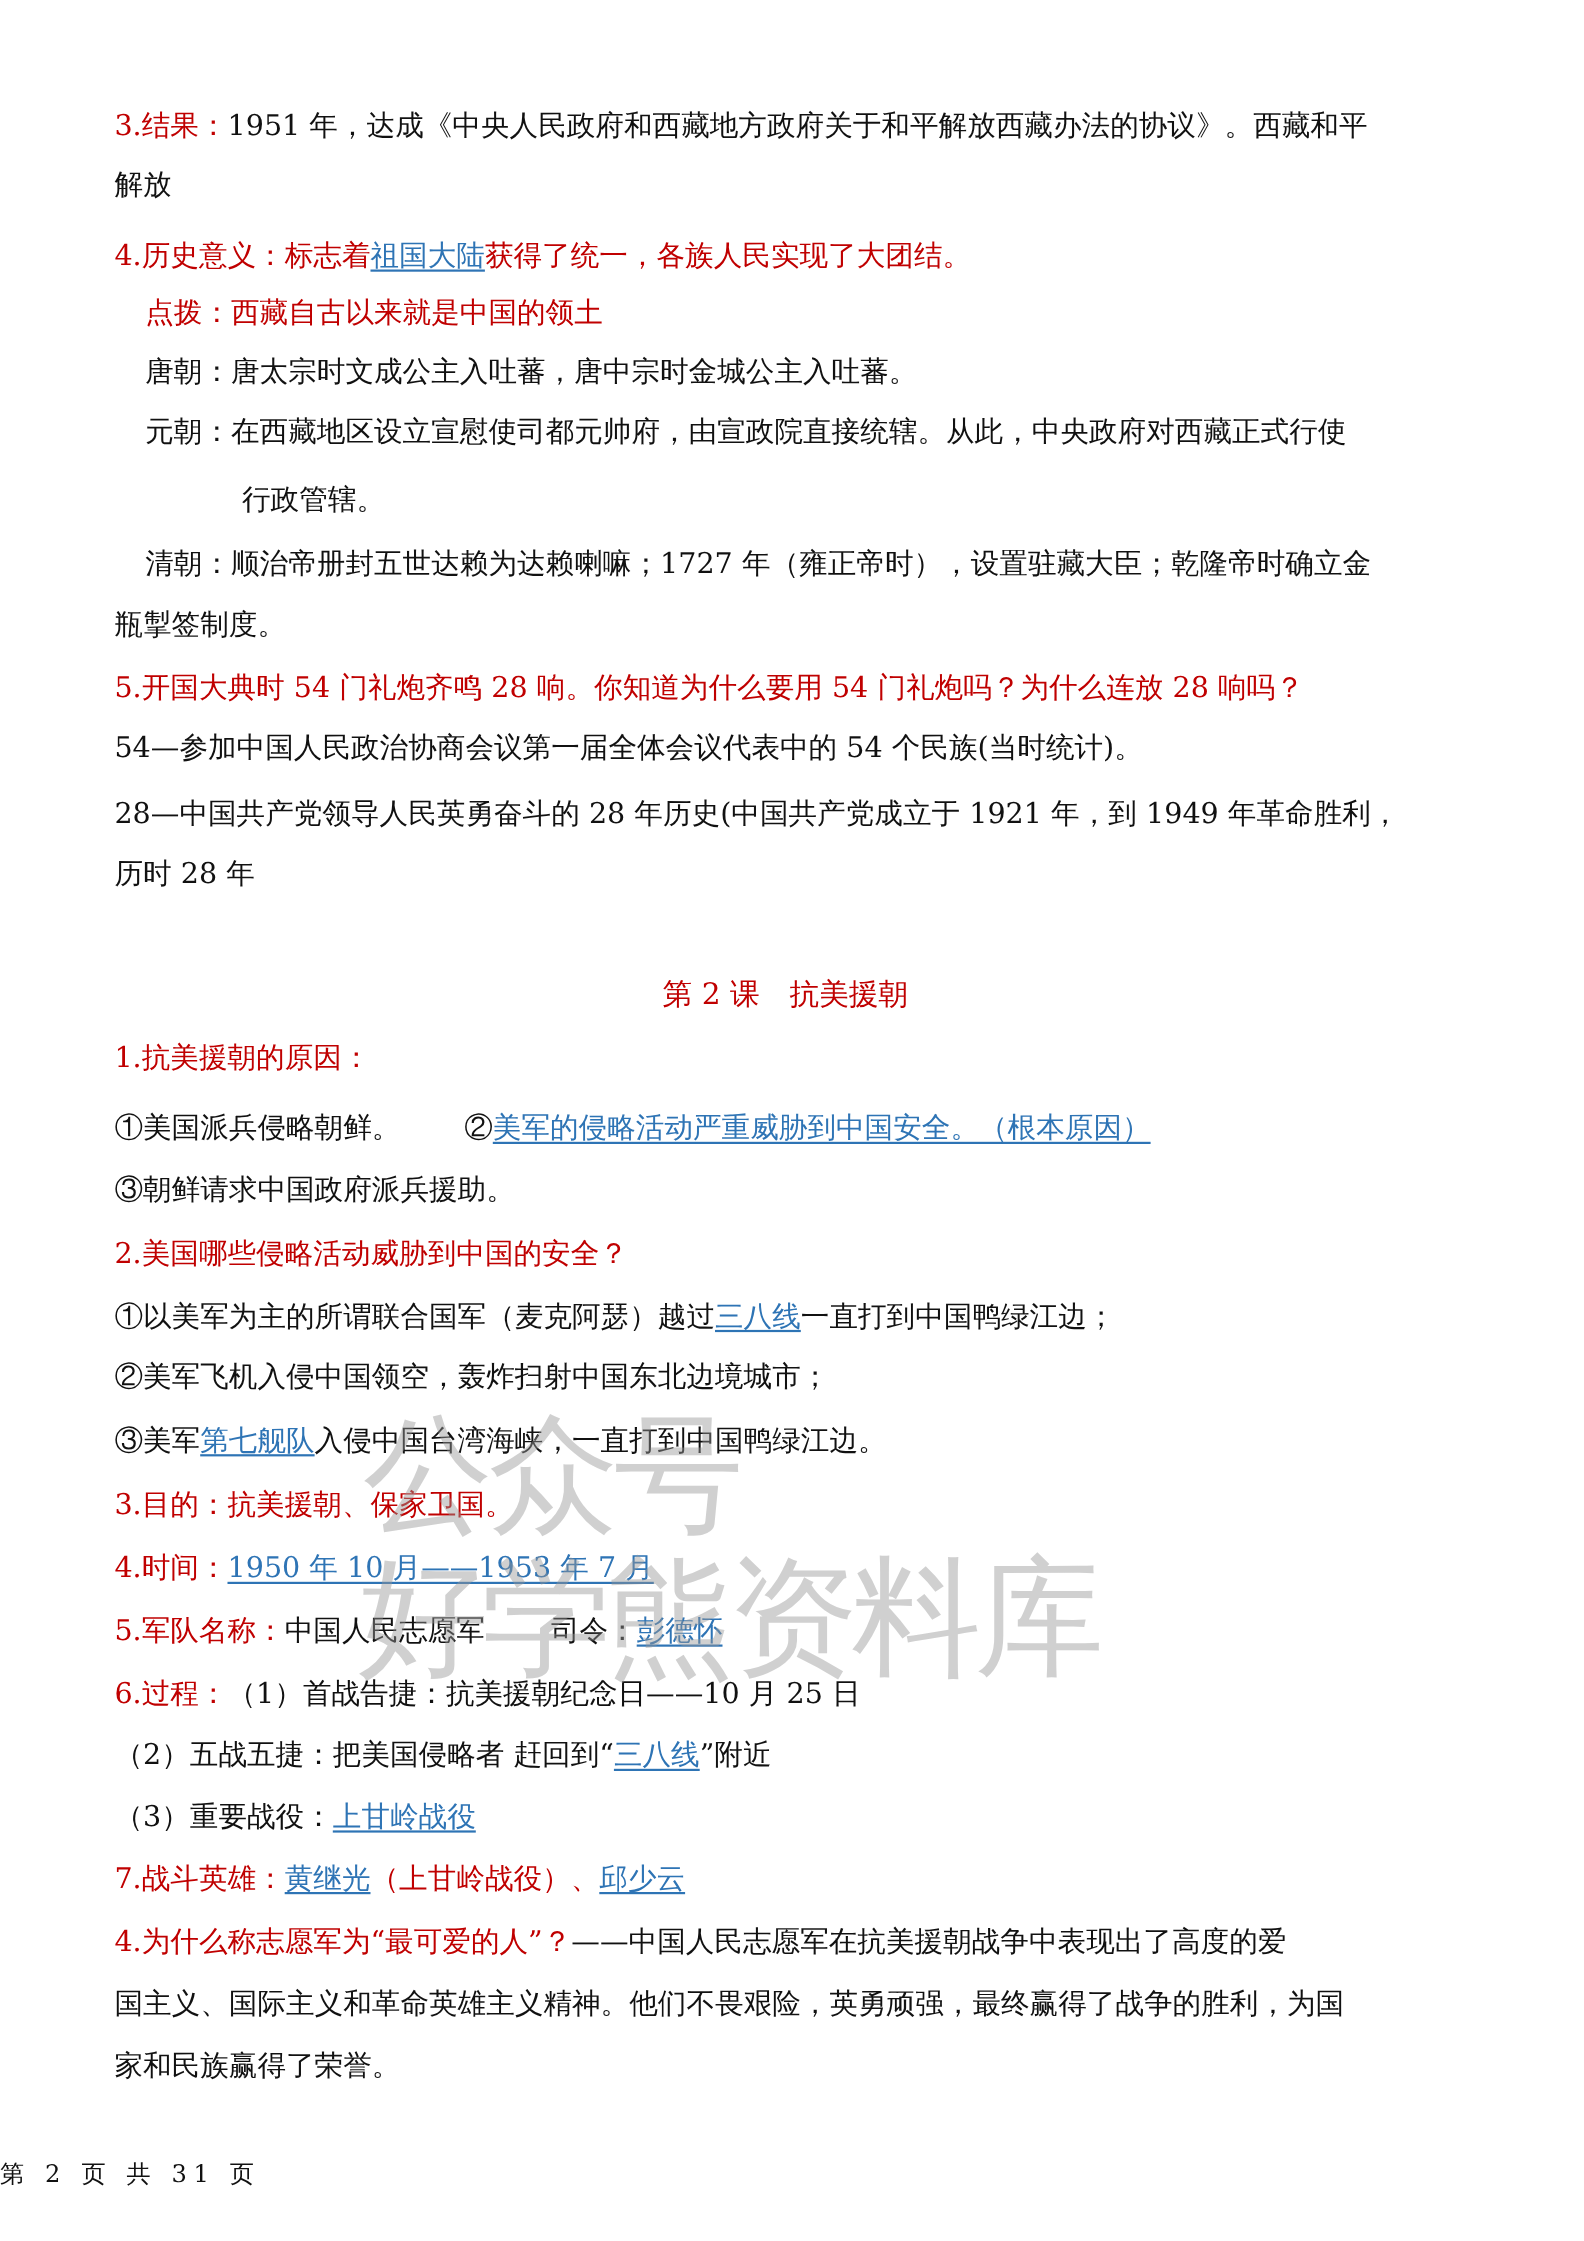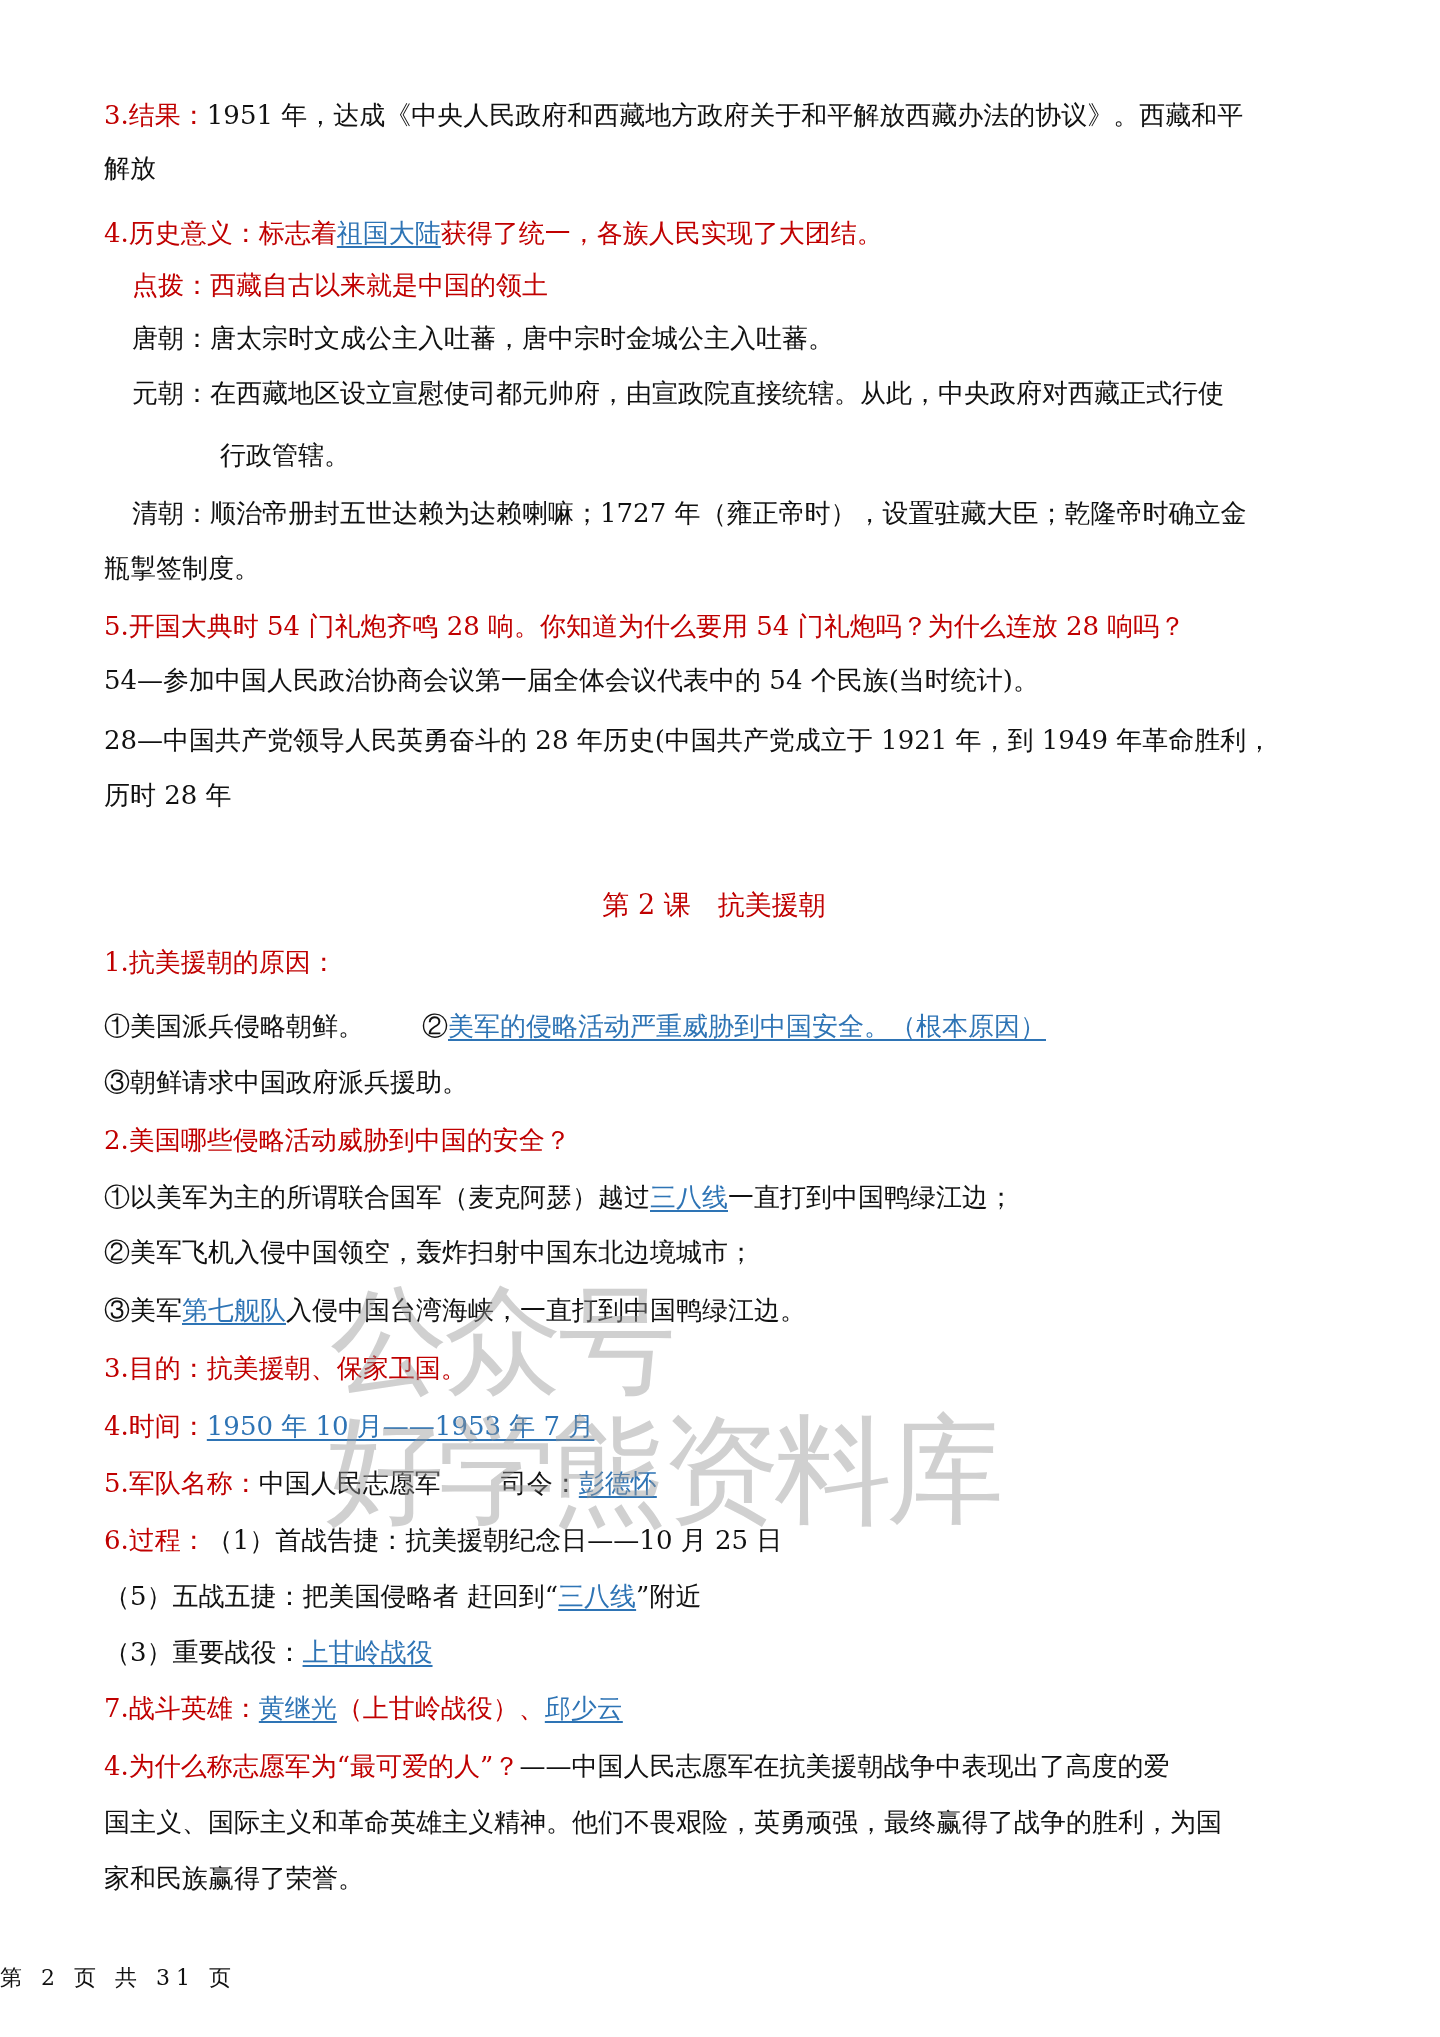--- a/index.html
+++ b/index.html
@@ -76,21 +76,21 @@
   </div>
 
   <div class="line" style="top:1465px">
     <span class="red">5.军队名称：</span><span>中国人民志愿军</span><span style="display:inline-block;width:60px"></span><span>司令：</span><span class="blue">彭德怀</span>
   </div>
 
   <div class="line" style="top:1522px">
     <span class="red">6.过程：</span><span>（1）首战告捷：抗美援朝纪念日——10 月 25 日</span>
   </div>
   <div class="line" style="top:1578px">
-    <span>（5）五战五捷：把美国侵略者 赶回到“</span><span class="blue">三八线</span><span>”附近</span>
+    <span>（2）五战五捷：把美国侵略者 赶回到“</span><span class="blue">三八线</span><span>”附近</span>
   </div>
   <div class="line" style="top:1634px">
     <span>（3）重要战役：</span><span class="blue">上甘岭战役</span>
   </div>
 
   <div class="line red" style="top:1690px">
     <span>7.战斗英雄：</span><span class="blue">黄继光</span><span>（上甘岭战役）、</span><span class="blue">邱少云</span>
   </div>
 
   <div class="line" style="top:1748px">

